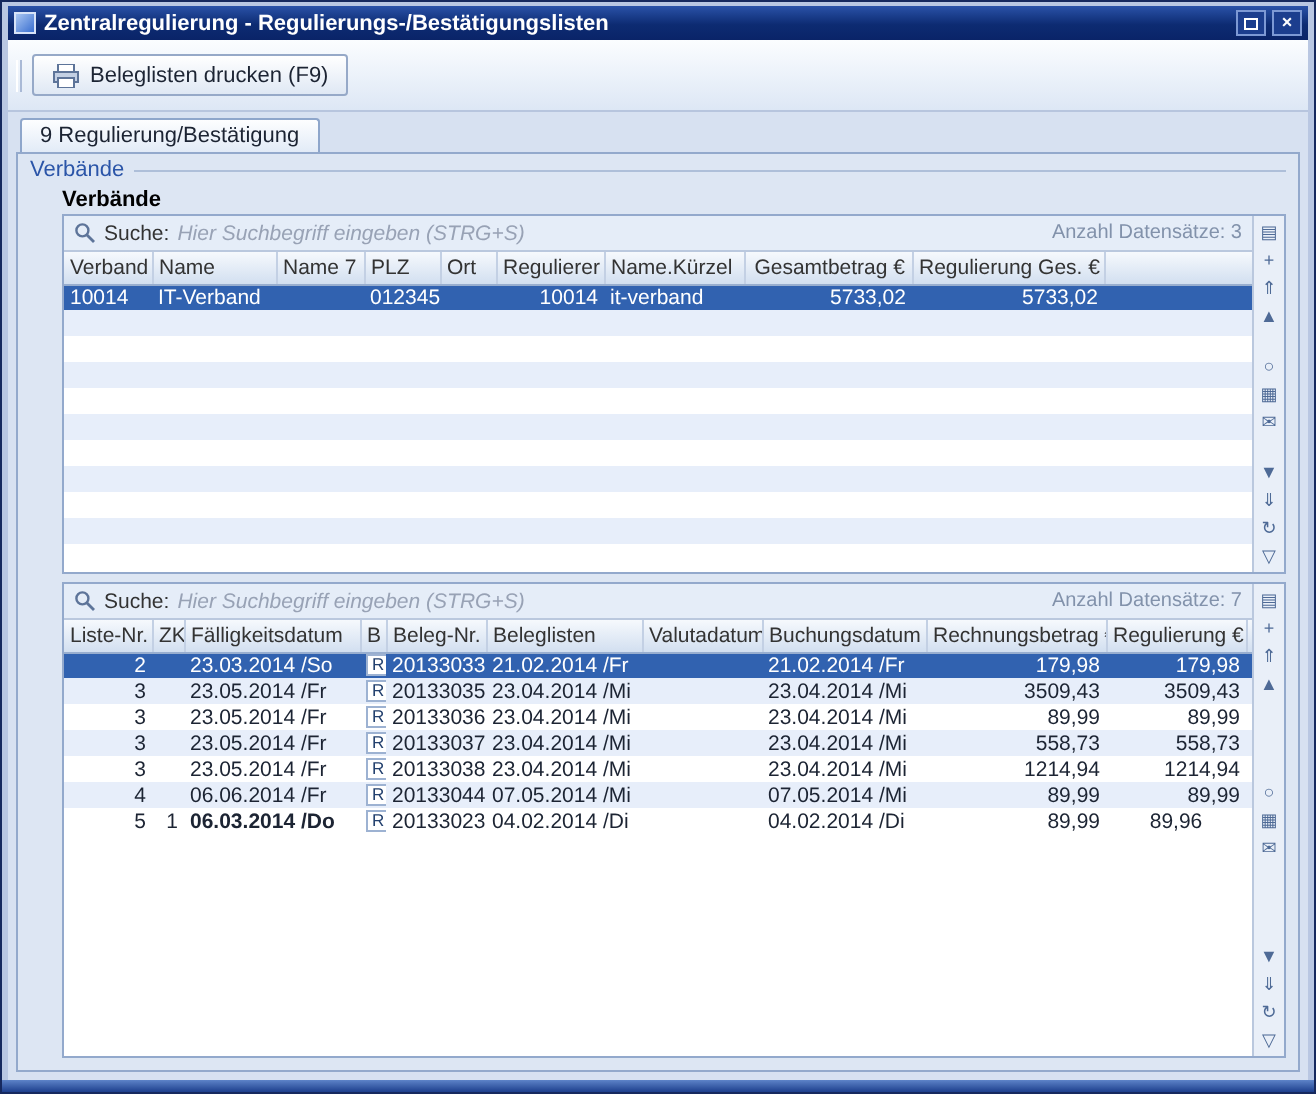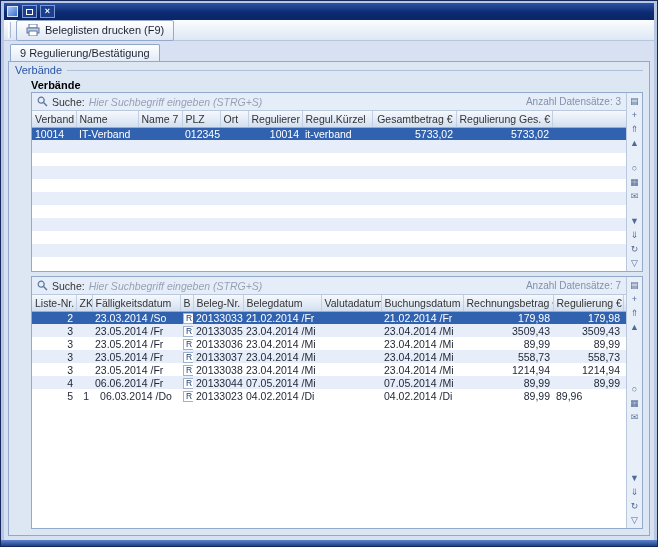--- a/index.html
+++ b/index.html
@@ -33,21 +33,21 @@
   .win-buttons { display:flex; gap:3px; }
   .win-btn {
     width:15px; height:13px;
     display:flex; align-items:center; justify-content:center;
     background:#1c3e8e; border:1px solid #7d99d4;
     color:#fff; font-size:9px; font-weight:bold; line-height:1;
   }
   .win-btn .box { width:7px; height:6px; border:1px solid #fff; }
   
   .toolbar {
-    height:21px; flex:none;
+    height:36px; flex:none;
     background:linear-gradient(#fbfdff,#dde7f5);
     border-bottom:1px solid #b7c5de;
     display:flex; align-items:center; padding:4px 4px;
   }
   .grip { width:3px; height:16px; border-left:1px solid #ffffff; border-right:1px solid #a9b9d6; margin-right:5px; }
   .print-btn {
     display:flex; align-items:center; gap:5px;
     height:21px; padding:0 9px;
     background:linear-gradient(#ffffff,#dfe8f4);
     border:1px solid #96a9c8; border-radius:2px;
@@ -128,20 +128,21 @@
   .bottom-band { height:6px; flex:none; margin:0 -3px; background:linear-gradient(#5d83c8,#1d3f8d); }
   svg { display:block; }
 </style>
 </head>
 <body>
 
 <div class="window">
 
   <div class="titlebar">
     <span class="app-icon"></span>
+    <span class="title-text">Zentralregulierung - Regulierungs-/Bestätigungslisten</span>
     <span class="win-buttons">
       <span class="win-btn">
           <span class="box"></span>
         </span>
       <span class="win-btn">×</span>
     </span>
   </div>
 
   <div class="toolbar">
     <span class="grip"></span>
@@ -198,21 +199,21 @@
                   <col>
                 </colgroup>
               <thead>
                   <tr>
                     <th><span>Verband</span></th>
                     <th><span>Name</span></th>
                     <th><span>Name 7</span></th>
                     <th><span>PLZ</span></th>
                     <th><span>Ort</span></th>
                     <th><span>Regulierer</span></th>
-                    <th><span>Regul.Kürzel</span></th>
+                    <th><span>Name.Kürzel</span></th>
                     <th style="text-align: right;"><span>Gesamtbetrag €</span></th>
                     <th style="text-align: right;"><span>Regulierung Ges. €</span></th>
                     <th class="filler"></th>
                   </tr>
                 </thead>
               <tbody>
                   <tr class="selected">
                     <td style="text-align: left;">10014</td>
                     <td style="text-align: left;">IT-Verband</td>
                     <td style="text-align: left;"></td>
@@ -386,21 +387,21 @@
                   <col style="width: 70px;">
                   <col>
                 </colgroup>
               <thead>
                   <tr>
                     <th><span>Liste-Nr.</span></th>
                     <th><span>ZK</span></th>
                     <th><span>Fälligkeitsdatum</span></th>
                     <th><span>B</span></th>
                     <th><span>Beleg-Nr.</span></th>
-                    <th><span>Belegdatum</span></th>
+                    <th><span>Beleglisten</span></th>
                     <th><span>Valutadatum</span></th>
                     <th><span>Buchungsdatum</span></th>
                     <th style="text-align: right;"><span>Rechnungsbetrag €</span></th>
                     <th style="text-align: right;"><span>Regulierung €</span></th>
                     <th class="filler"></th>
                   </tr>
                 </thead>
               <tbody>
                   <tr class="selected">
                     <td style="text-align: right;">2</td>
@@ -476,28 +477,28 @@
                     <td style="text-align: left;">07.05.2014 /Mi</td>
                     <td style="text-align: left;"></td>
                     <td style="text-align: left;">07.05.2014 /Mi</td>
                     <td style="text-align: right;">89,99</td>
                     <td style="text-align: right;">89,99</td>
                     <td></td>
                   </tr>
                   <tr class="">
                     <td style="text-align: right;">5</td>
                     <td style="text-align: right;">1</td>
-                    <td style="text-align: center;">06.03.2014 /Do</td>
+                    <td style="text-align: left; font-weight: bold;">06.03.2014 /Do</td>
                     <td style="text-align: center;"><span class="rbadge">R</span></td>
                     <td style="text-align: left;">20133023</td>
                     <td style="text-align: left;">04.02.2014 /Di</td>
                     <td style="text-align: left;"></td>
                     <td style="text-align: left;">04.02.2014 /Di</td>
                     <td style="text-align: right;">89,99</td>
-                    <td style="text-align: left;">89,96</td>
+                    <td style="text-align: center;">89,96</td>
                     <td></td>
                   </tr>
                 </tbody>
             </table>
             <div class="grid-fill"></div>
           </div>
           <div class="side-strip">
               <div class="strip-group">
                 <div class="strip-btn">▤</div>
                 <div class="strip-btn">+</div>

